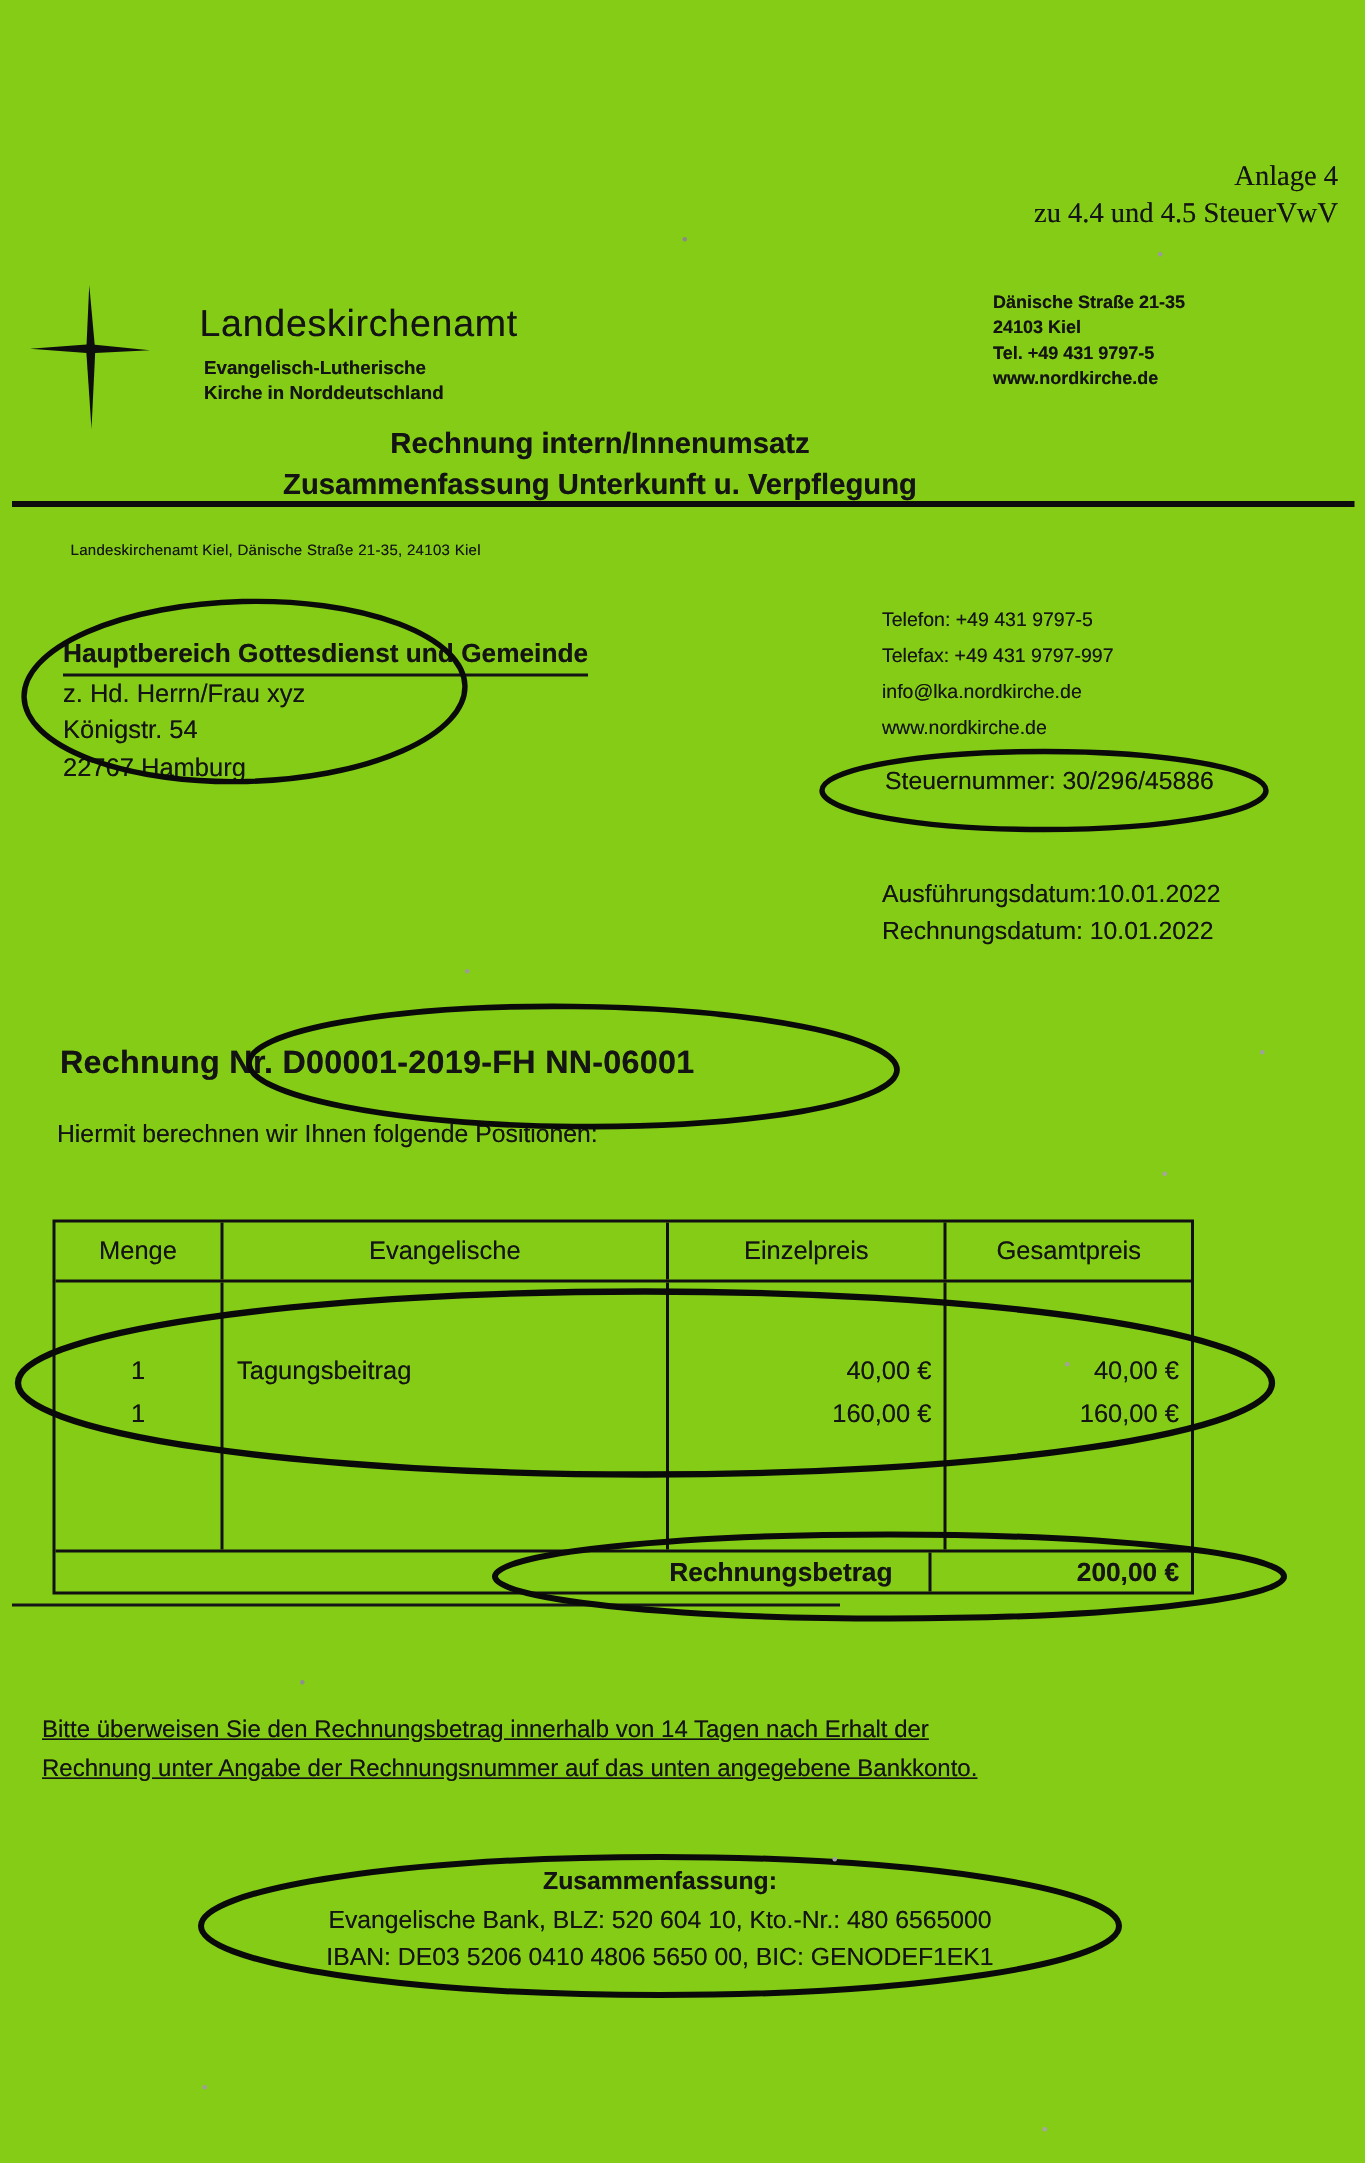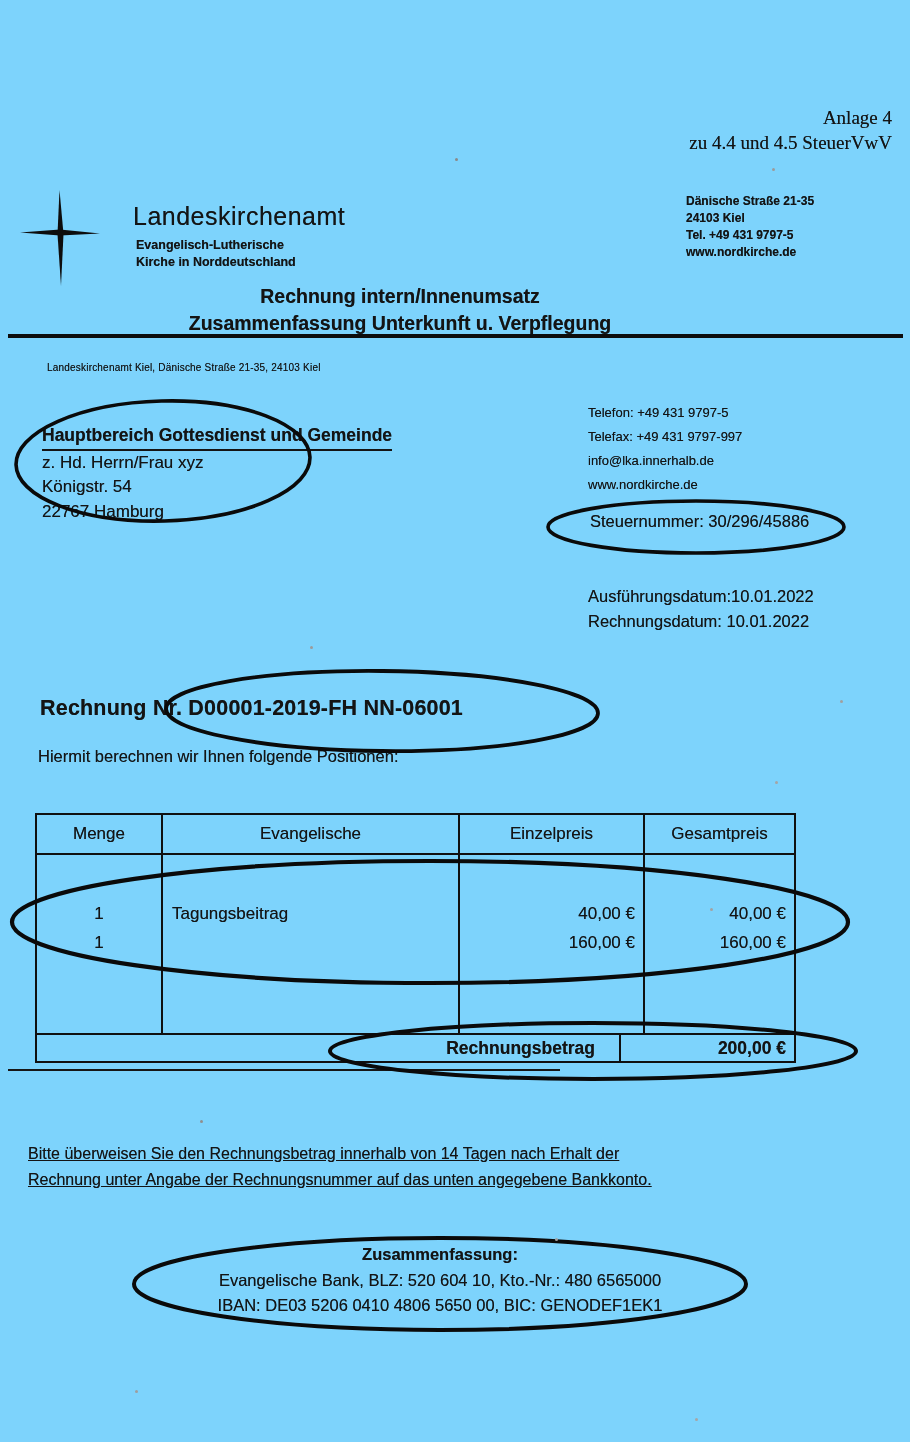--- a/index.html
+++ b/index.html
@@ -1,35 +1,35 @@
 <!DOCTYPE html>
 <html><head>
 <meta charset="utf-8">
 <style>
   html,body{margin:0;padding:0;background:#e8e8e8;}
   .page{
     position:relative;
     width:910px;height:1442px;
     margin:0 auto;
-    background:#7dd3fc;
+    background:#84cc16;
     font-family:"Liberation Sans", sans-serif;
     color:#141414;
     overflow:hidden;
   }
   .abs{position:absolute;}
   .ink{color:#141414;text-shadow:0 0 .4px rgba(0,0,0,.55);}
 
   
   .anlage{top:105px;right:18px;text-align:right;font-family:"Liberation Serif", serif;font-size:19px;line-height:25px;}
 
   
   .logo{left:20px;top:190px;width:84px;height:96px;}
   .lk-name{left:133px;top:202px;font-size:25px;letter-spacing:.5px;}
   .lk-sub{left:136px;top:237px;font-size:12.5px;font-weight:bold;line-height:17px;}
-  .hq-addr{left:662px;top:193px;font-size:12px;font-weight:bold;line-height:17px;margin-left:24px;}
+  .hq-addr{left:662px;top:193px;font-size:12px;font-weight:bold;line-height:17px;}
 
   
   .doc-title{left:90px;top:283px;width:620px;text-align:center;font-weight:bold;font-size:19.5px;line-height:27px;}
   .title-rule{left:8px;top:334px;width:895px;height:4px;background:#0d0d0d;}
 
   .sender-line{left:47px;top:362px;font-size:10px;letter-spacing:.2px;}
 
   
   .recipient{left:42px;top:423px;font-size:17px;line-height:24.5px;}
   .recipient .r-name{font-weight:bold;font-size:17.5px;border-bottom:2.5px solid #141414;padding-bottom:1px;display:inline-block;}
@@ -43,21 +43,21 @@
   
   .inv-heading{left:40px;top:696px;font-size:21.5px;font-weight:bold;letter-spacing:.2px;}
   .intro{left:38px;top:747px;font-size:16.5px;}
 
   
   .invoice-table{left:35px;top:813px;width:757px;border:2px solid #101010;font-size:17px;}
   .t-row{display:flex;}
   .t-head{height:38px;border-bottom:2px solid #101010;}
   .t-head .cell{display:flex;align-items:center;justify-content:center;font-size:17px;}
   .cell{box-sizing:border-box;}
-  .c1{width:126px;border-right:2px solid #101010;}
+  .c1{width:112px;border-right:2px solid #101010;}
   .c2{width:297px;border-right:2px solid #101010;}
   .c3{width:185px;border-right:2px solid #101010;}
   .c4{flex:1;}
   .t-body{height:178px;}
   .t-body .cell{padding-top:44px;line-height:29px;}
   .t-body .menge-col{text-align:center;}
   .t-body .bez-col{padding-left:9px;}
   .t-body .num-col{text-align:right;padding-right:8px;}
   .t-foot{height:26px;border-top:2px solid #101010;}
   .t-foot .cell{display:flex;align-items:center;font-weight:bold;font-size:17.5px;}
@@ -120,21 +120,21 @@
   <div class="abs recipient ink">
     <div><span class="r-name">Hauptbereich Gottesdienst und Gemeinde</span></div>
     <div class="r-attn">z. Hd. Herrn/Frau xyz</div>
     <div>Königstr. 54</div>
     <div>22767 Hamburg</div>
   </div>
 
   <div class="abs contact ink">
     <div>Telefon: +49 431 9797-5</div>
     <div>Telefax: +49 431 9797-997</div>
-    <div>info@lka.innerhalb.de</div>
+    <div>info@lka.nordkirche.de</div>
     <div>www.nordkirche.de</div>
   </div>
 
   <div class="abs steuer ink">Steuernummer: 30/296/45886</div>
 
   <div class="abs dates ink">
     <div>Ausführungsdatum:10.01.2022</div>
     <div>Rechnungsdatum: 10.01.2022</div>
   </div>
 

